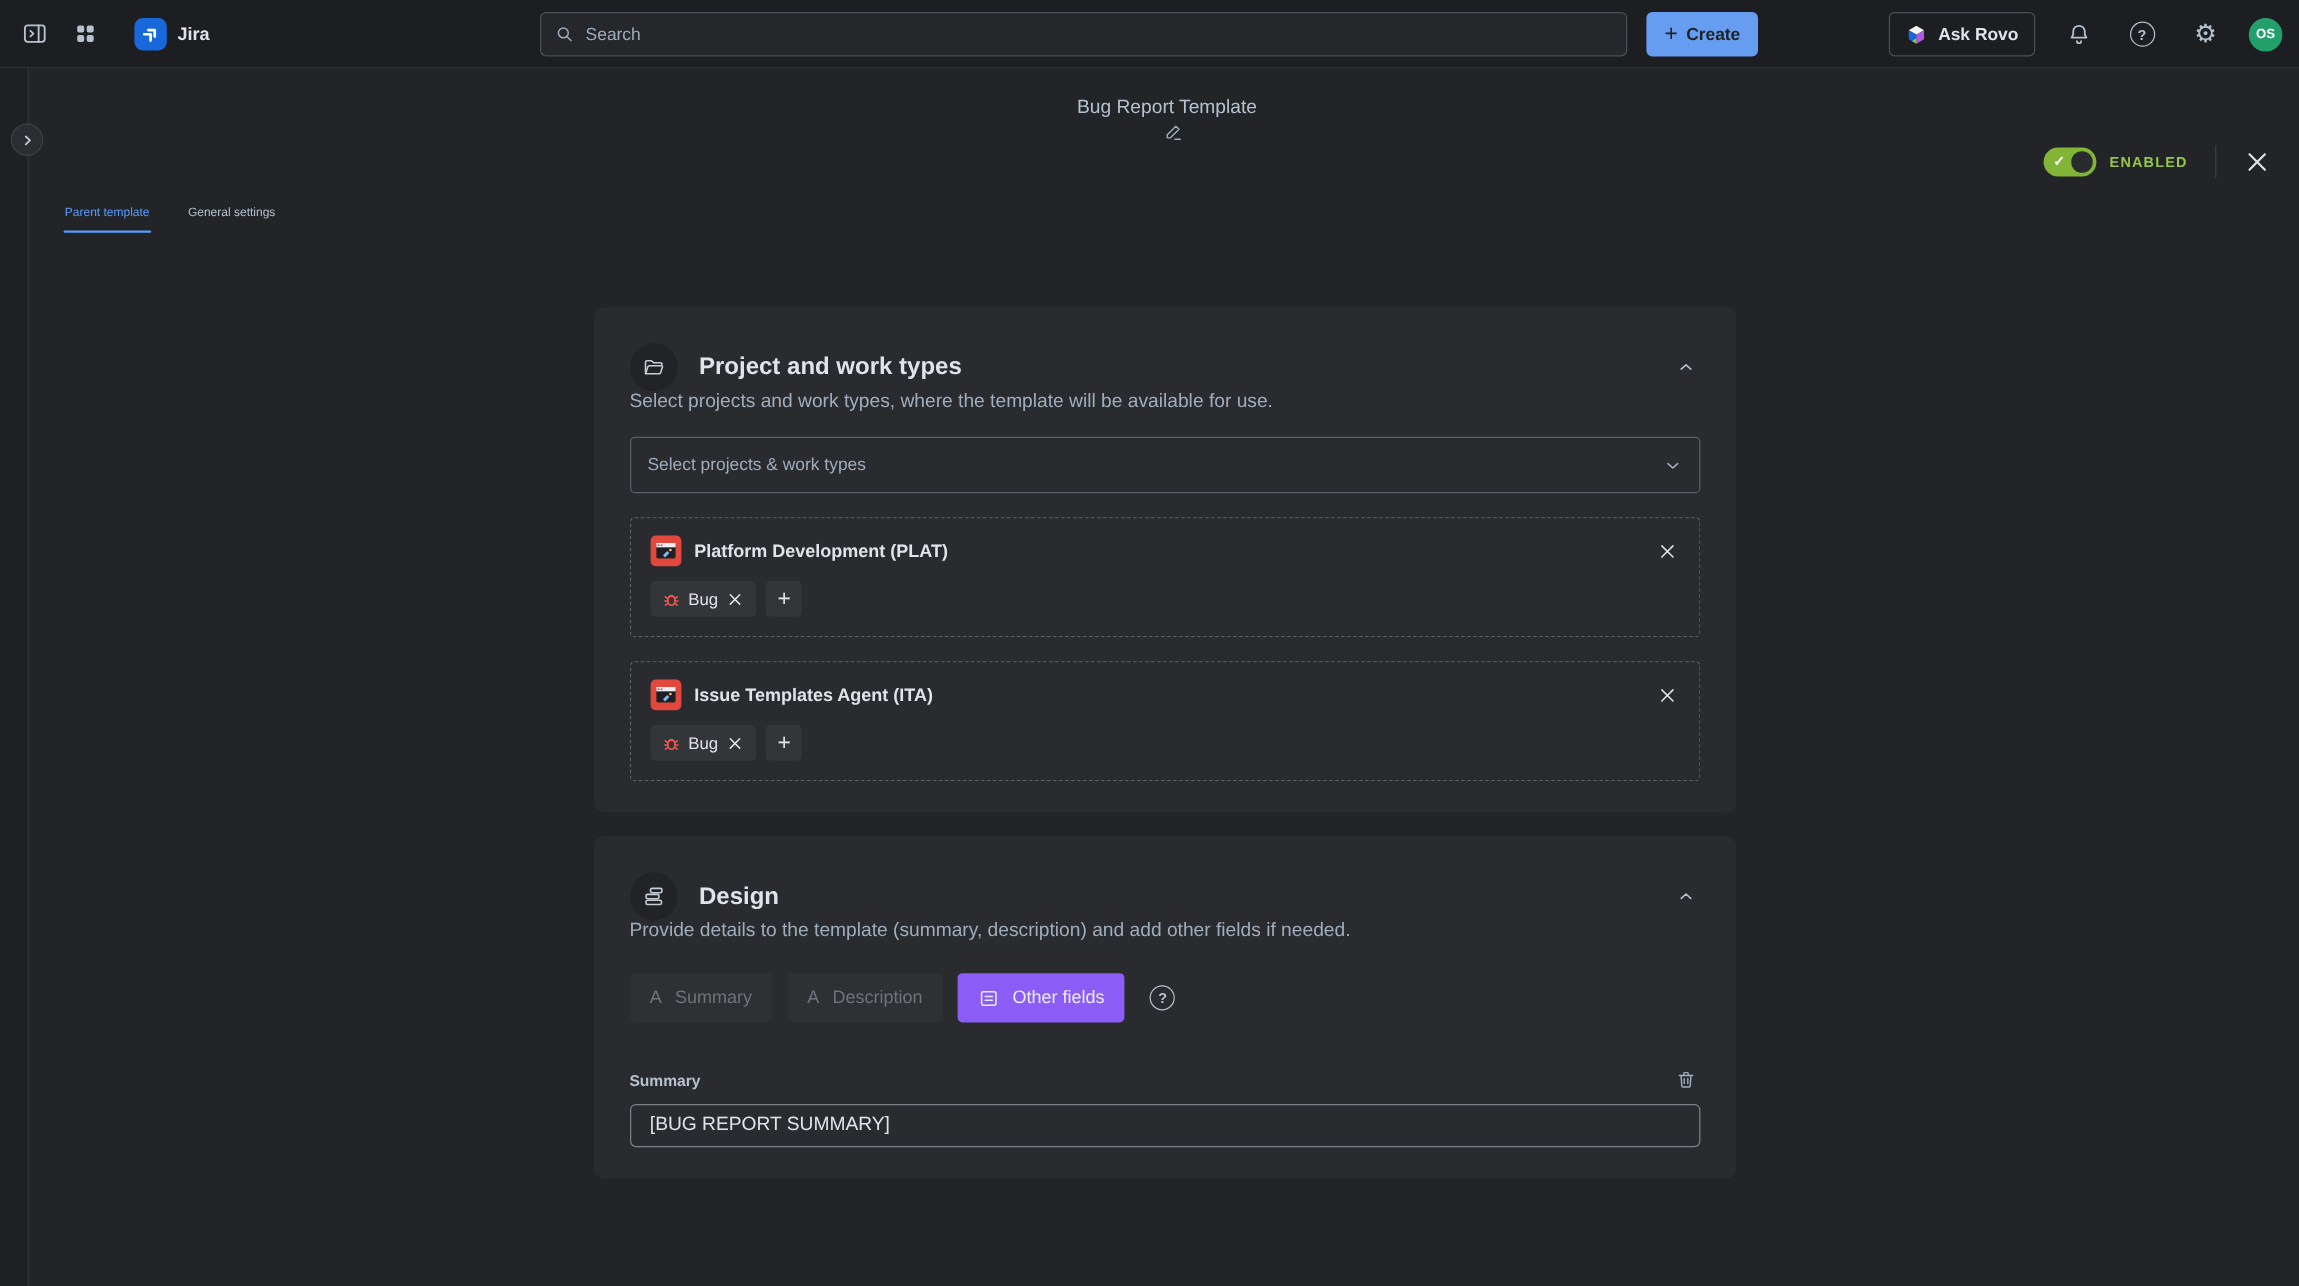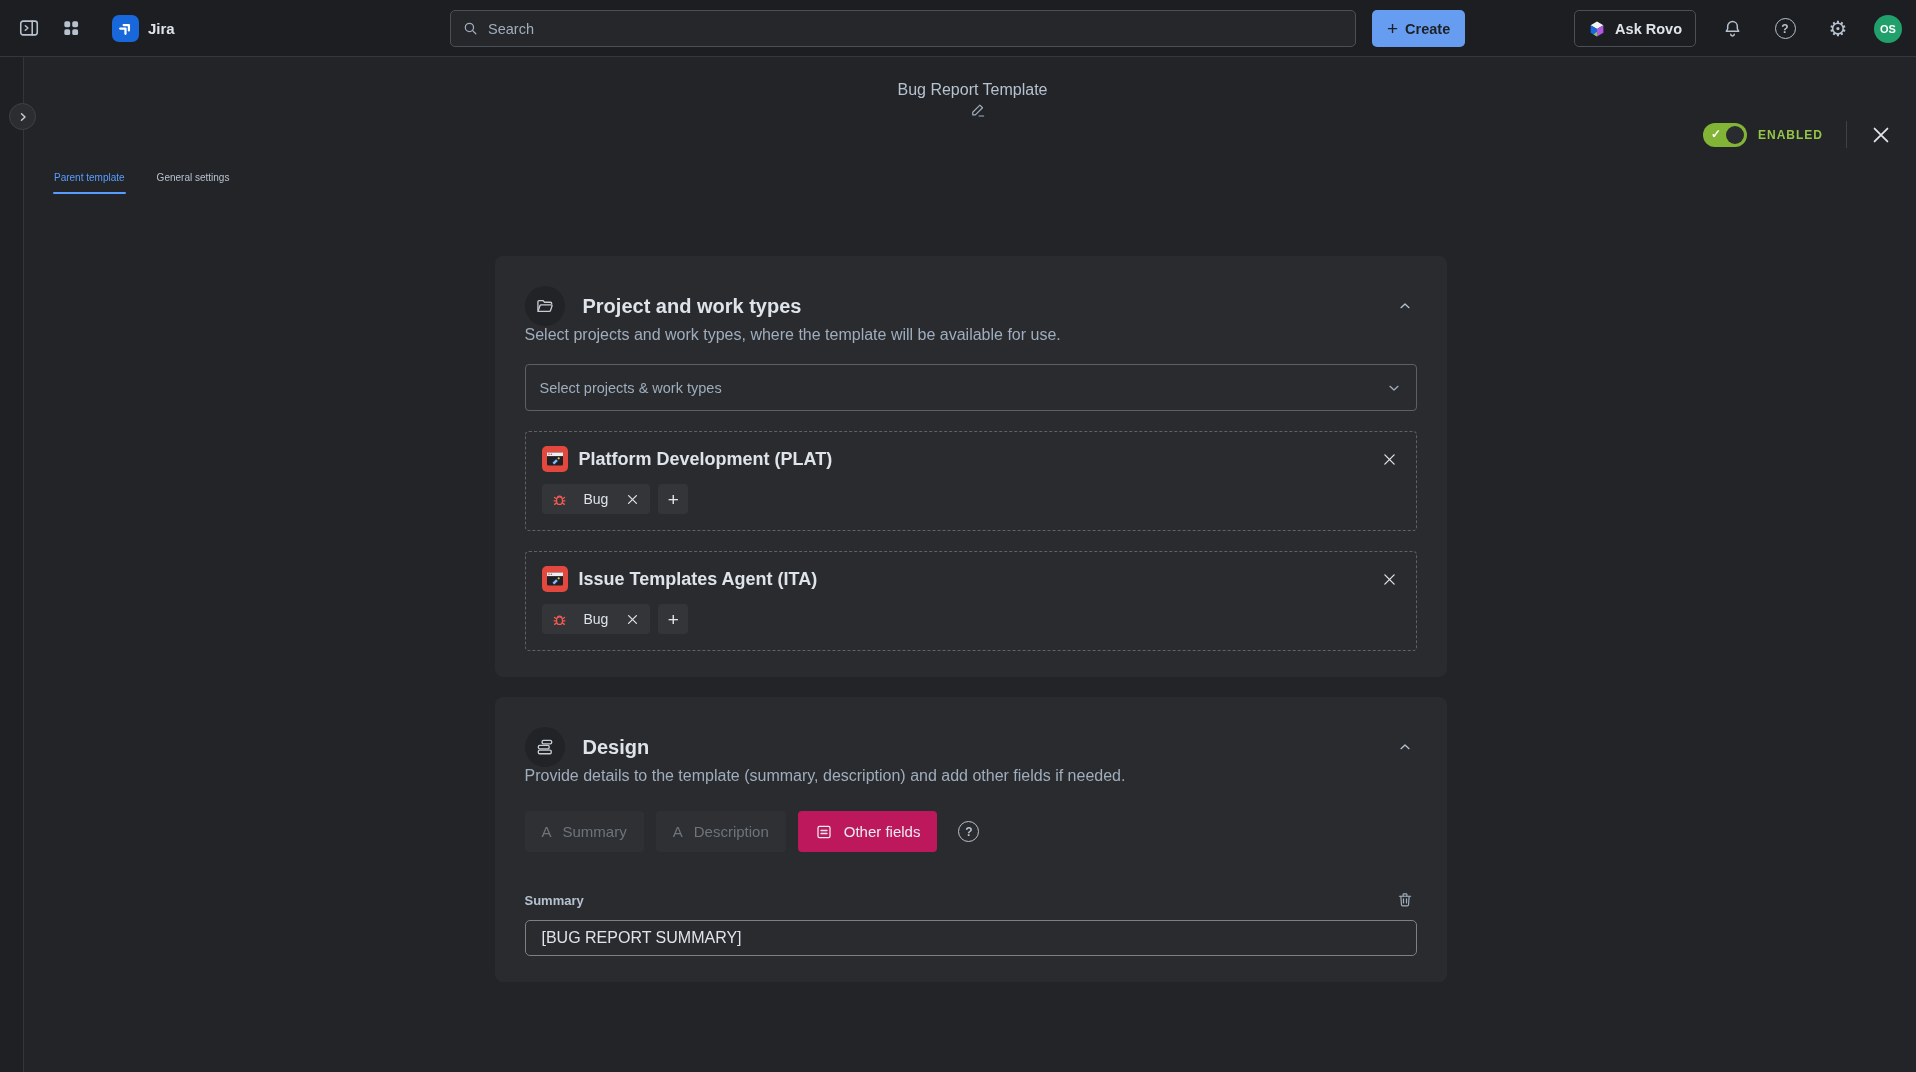--- a/index.html
+++ b/index.html
@@ -104,26 +104,26 @@
 
   .select {
     margin-top:20px; height:47px; border:1px solid #5C6066; border-radius:4px;
     display:flex; align-items:center; padding:0 14px; cursor:pointer;
   }
   .select .ph { font-size:14.5px; color:#9FADBC; }
   .select .chev { margin-left:auto; }
 
   .panel { margin-top:20px; border:1px dashed #5E6268; border-radius:4px; padding:14px 16px 16px; }
   .panel-head { display:flex; align-items:center; gap:11px; }
-  .proj-name { font-size:18px; font-weight:700; color:#DEE4EA; }
+  .proj-name { font-size:15px; font-weight:700; color:#DEE4EA; }
   .row-close { margin-left:auto; background:none; border:none; cursor:pointer; padding:4px; }
   .tag-row { margin-top:12px; display:flex; gap:8px; align-items:center; }
   .tag {
     height:30px; background:#333539; border-radius:4px; padding:0 10px;
-    display:flex; align-items:center; gap:17px;
+    display:flex; align-items:center; gap:7px;
   }
   .tag .tag-label { font-size:14px; color:#DEE4EA; }
   .tag-x { background:none; border:none; cursor:pointer; padding:2px; display:flex; }
   .plus-btn {
     width:30px; height:30px; background:#333539; border:none; border-radius:4px;
     color:#DEE4EA; font-size:19px; line-height:1; cursor:pointer;
     display:flex; align-items:center; justify-content:center;
   }
   .default-row { display:flex; justify-content:flex-end; margin-top:16px; }
   .default-btn {
@@ -132,21 +132,21 @@
     display:flex; align-items:center;
   }
 
   .field-tabs { display:flex; align-items:center; gap:12px; margin-top:26px; }
   .ftab {
     height:41px; padding:0 17px; border:none; border-radius:4px;
     font-size:15px; font-family:inherit; display:flex; align-items:center; gap:11px; cursor:pointer;
   }
   .ftab.dim { background:#2E3034; color:#6E747B; }
   .ftab.dim .a-glyph { font-size:15px; color:#6E747B; }
-  .ftab.sel { background:#be185d; color:#E9EDF1; font-weight:500; }
+  .ftab.sel { background:#8b5cf6; color:#E9EDF1; font-weight:500; }
   .fhelp { margin-left:9px; }
 
   .field-label-row { display:flex; align-items:center; margin-top:36px; }
   .field-label { font-size:13px; font-weight:700; color:#B6C2CF; }
   .trash-btn { margin-left:auto; background:none; border:none; cursor:pointer; padding:3px; }
   .summary-input {
     margin-top:8px; width:100%; height:36px; background:transparent;
     border:1px solid #7D8087; border-radius:5px; outline:none;
     color:#DEE4EA; font-size:16px; font-family:inherit; padding:0 16px;
   }

